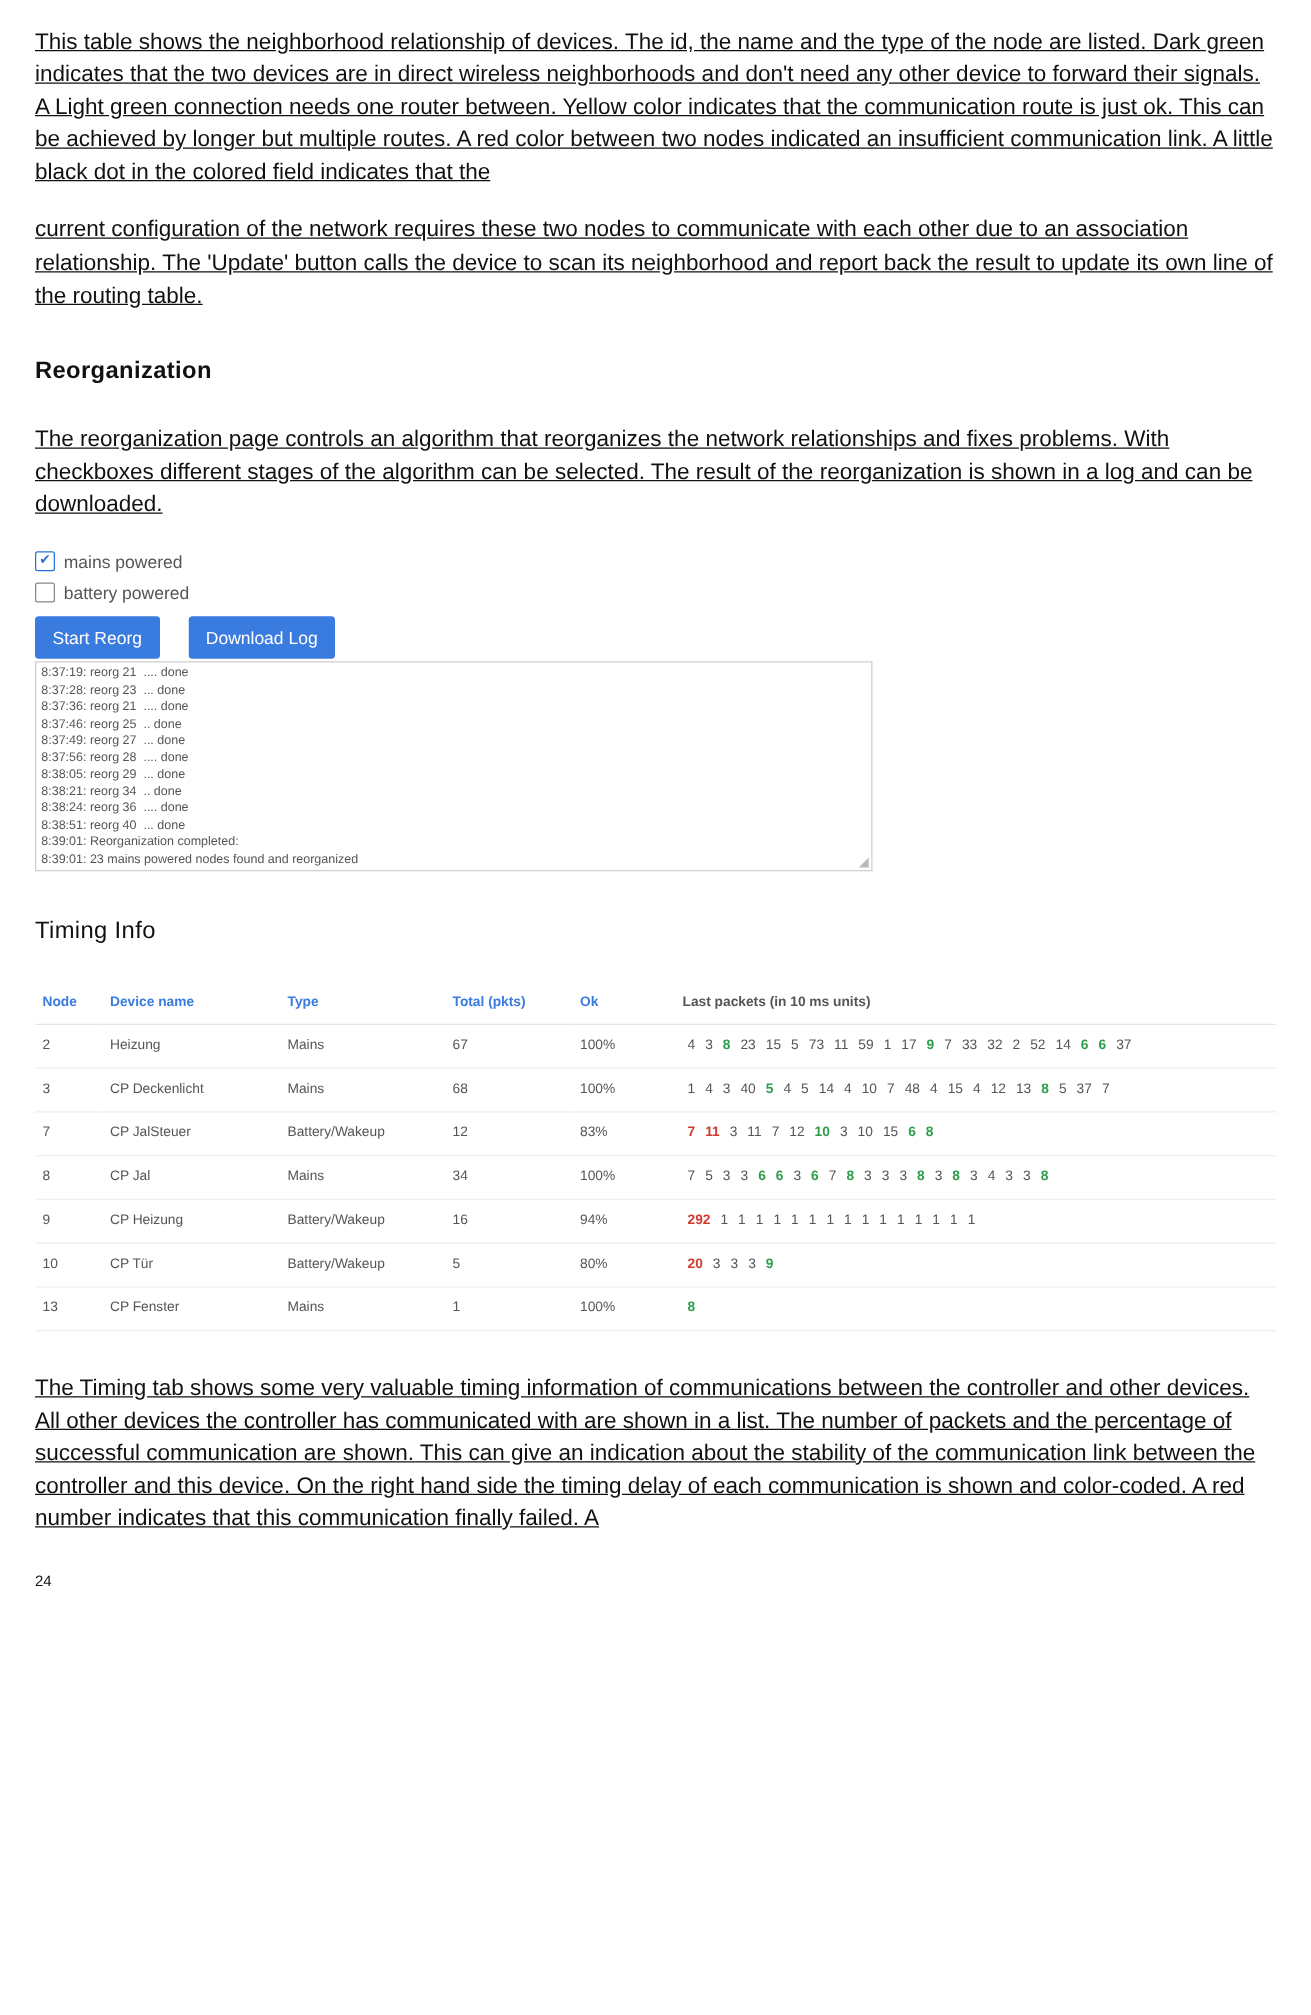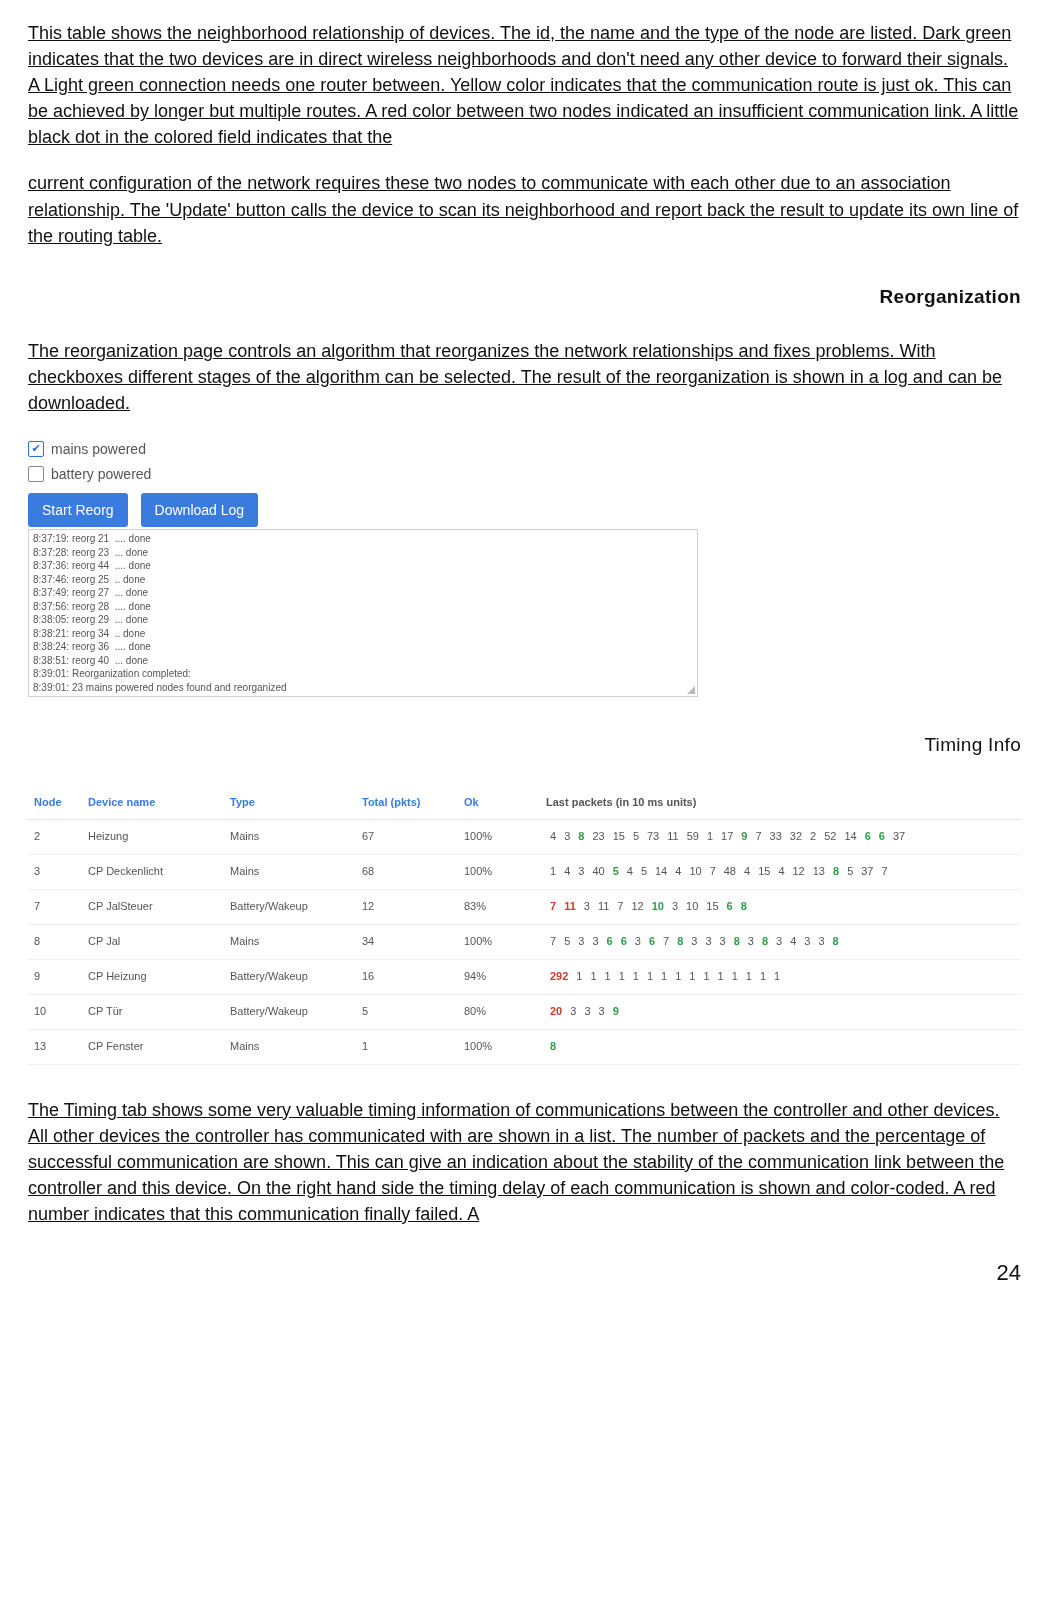--- a/index.html
+++ b/index.html
@@ -11,21 +11,20 @@
     box-sizing:border-box;
     font-size:18px;
     line-height:1.45;
   }
   .para { margin:0 0 20px 0;text-decoration:underline; }
   h2.section {
     font-size:19px;
     font-weight:bold;
     margin:34px 0 28px 0;
     letter-spacing:0.3px;
-    text-align:right;
   }
   
   .reorg-shot {
     width:670px;
     margin:10px 0 10px 0;
     font-family:"Helvetica Neue",Arial,sans-serif;
   }
   .cb-row { font-size:14px; color:#555; padding:2px 0 3px 0; display:flex; align-items:center; }
   .cb {
     width:14px;height:14px;margin-right:7px;border:1px solid #888;border-radius:2px;
@@ -34,21 +33,21 @@
   }
   .cb.checked { color:#2a6fd6; border-color:#2a6fd6; }
   .btn-row { margin:6px 0 0 0; }
   .btn {
     display:inline-block;
     background:#3a7be0;
     color:#fff;
     font-size:14px;
     padding:7px 14px;
     border-radius:3px;
-    margin-right:8px;
+    margin-right:18px;
     cursor:pointer;
   }
   .log-area {
     border:1px solid #cfcfcf;
     font-size:10px;
     color:#555;
     padding:2px 6px 2px 4px;
     margin-top:2px;
     font-family:"Helvetica Neue",Arial,sans-serif;
     position:relative;
@@ -80,22 +79,22 @@
     padding:9px 6px;
     border-bottom:1px solid #eee;
     vertical-align:middle;
     white-space:nowrap;
   }
   .pk { display:inline-block; padding:0 4px; }
   .pk.red { color:#d03a2f; font-weight:bold; }
   .pk.green { color:#2e9e4b; font-weight:bold; }
   .pk.dark { color:#555; }
   .page-num {
-    text-align:right;
-    font-size:22px;
+    text-align:left;
+    font-size:12px;
     color:#111;
     margin-top:30px;
   }
   .col-node{width:42px;}
   .col-name{width:130px;}
   .col-type{width:120px;}
   .col-total{width:90px;}
   .col-ok{width:70px;}
 </style>
 </head>
@@ -117,21 +116,21 @@
     <span class="cb"></span>
     <span>battery powered</span>
   </div>
   <div class="btn-row">
     <span class="btn">Start Reorg</span>
     <span class="btn">Download Log</span>
   </div>
   <div class="log-area" id="log-area">
     <div class="log-line">8:37:19: reorg 21  .... done</div>
       <div class="log-line">8:37:28: reorg 23  ... done</div>
-      <div class="log-line">8:37:36: reorg 44  .... done</div>
+      <div class="log-line">8:37:36: reorg 21  .... done</div>
       <div class="log-line">8:37:46: reorg 25  .. done</div>
       <div class="log-line">8:37:49: reorg 27  ... done</div>
       <div class="log-line">8:37:56: reorg 28  .... done</div>
       <div class="log-line">8:38:05: reorg 29  ... done</div>
       <div class="log-line">8:38:21: reorg 34  .. done</div>
       <div class="log-line">8:38:24: reorg 36  .... done</div>
       <div class="log-line">8:38:51: reorg 40  ... done</div>
       <div class="log-line">8:39:01: Reorganization completed:</div>
       <div class="log-line">8:39:01: 23 mains powered nodes found and reorganized</div>
       <div class="resize"></div>

